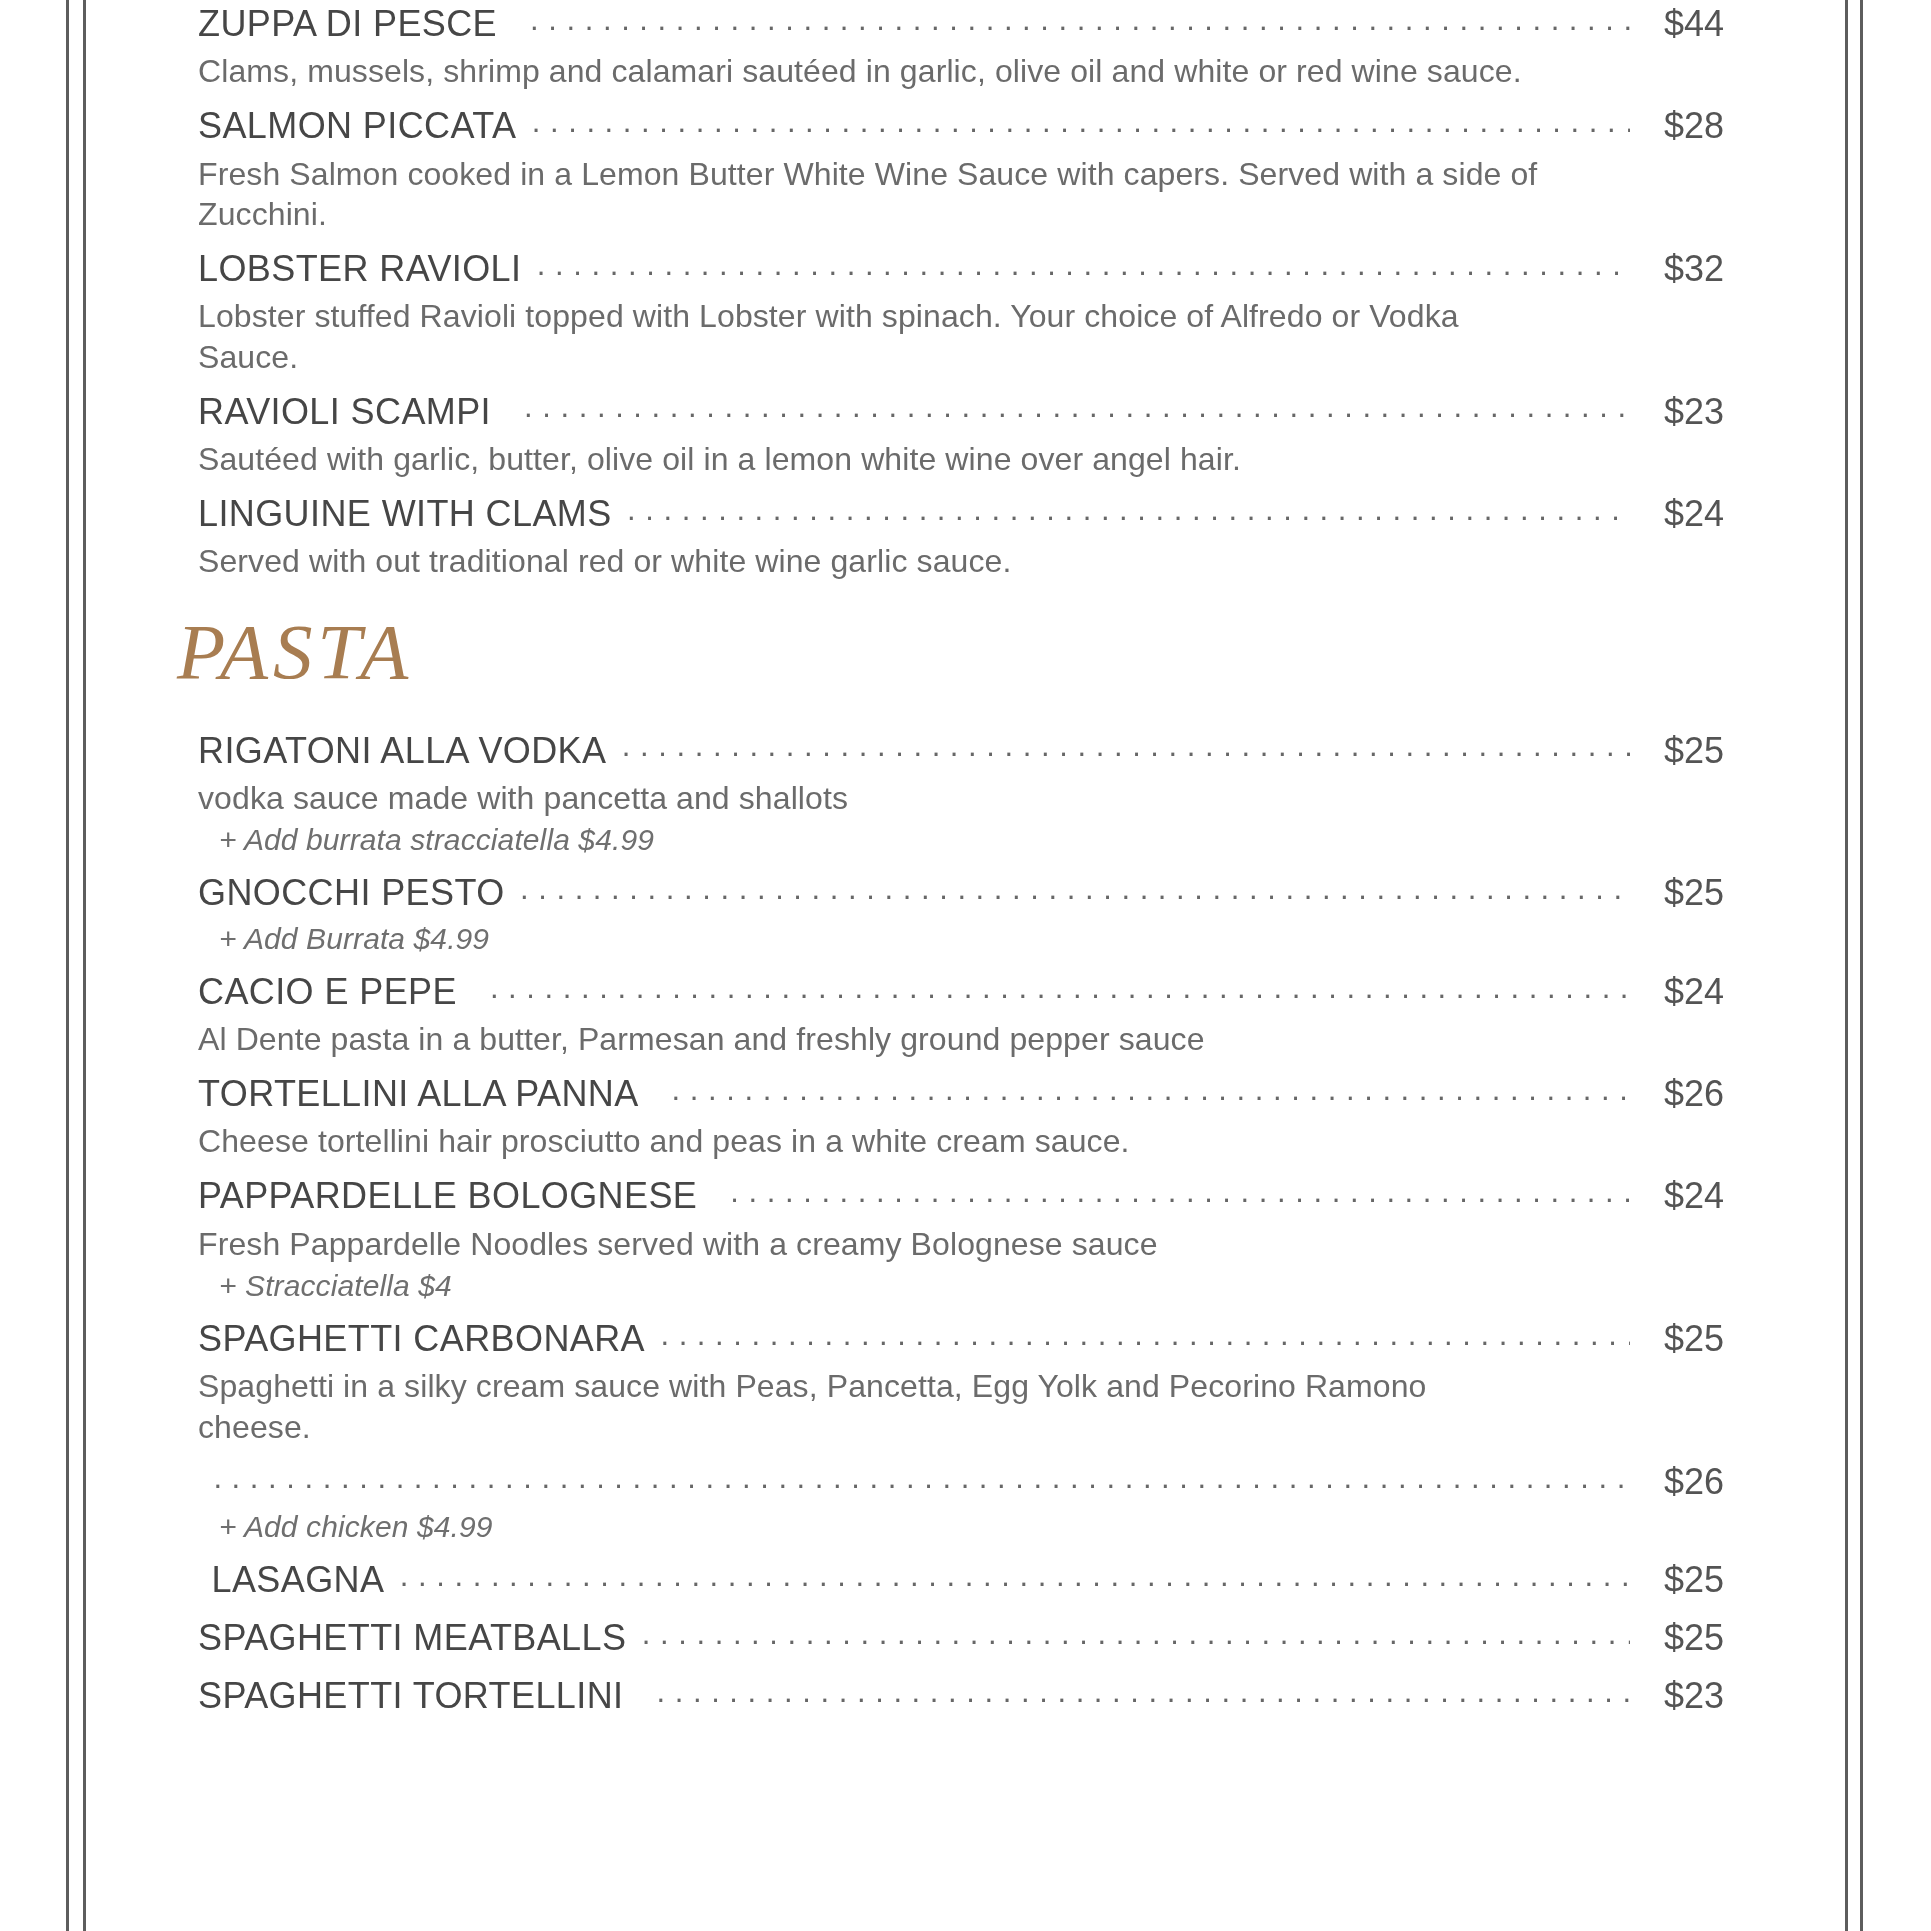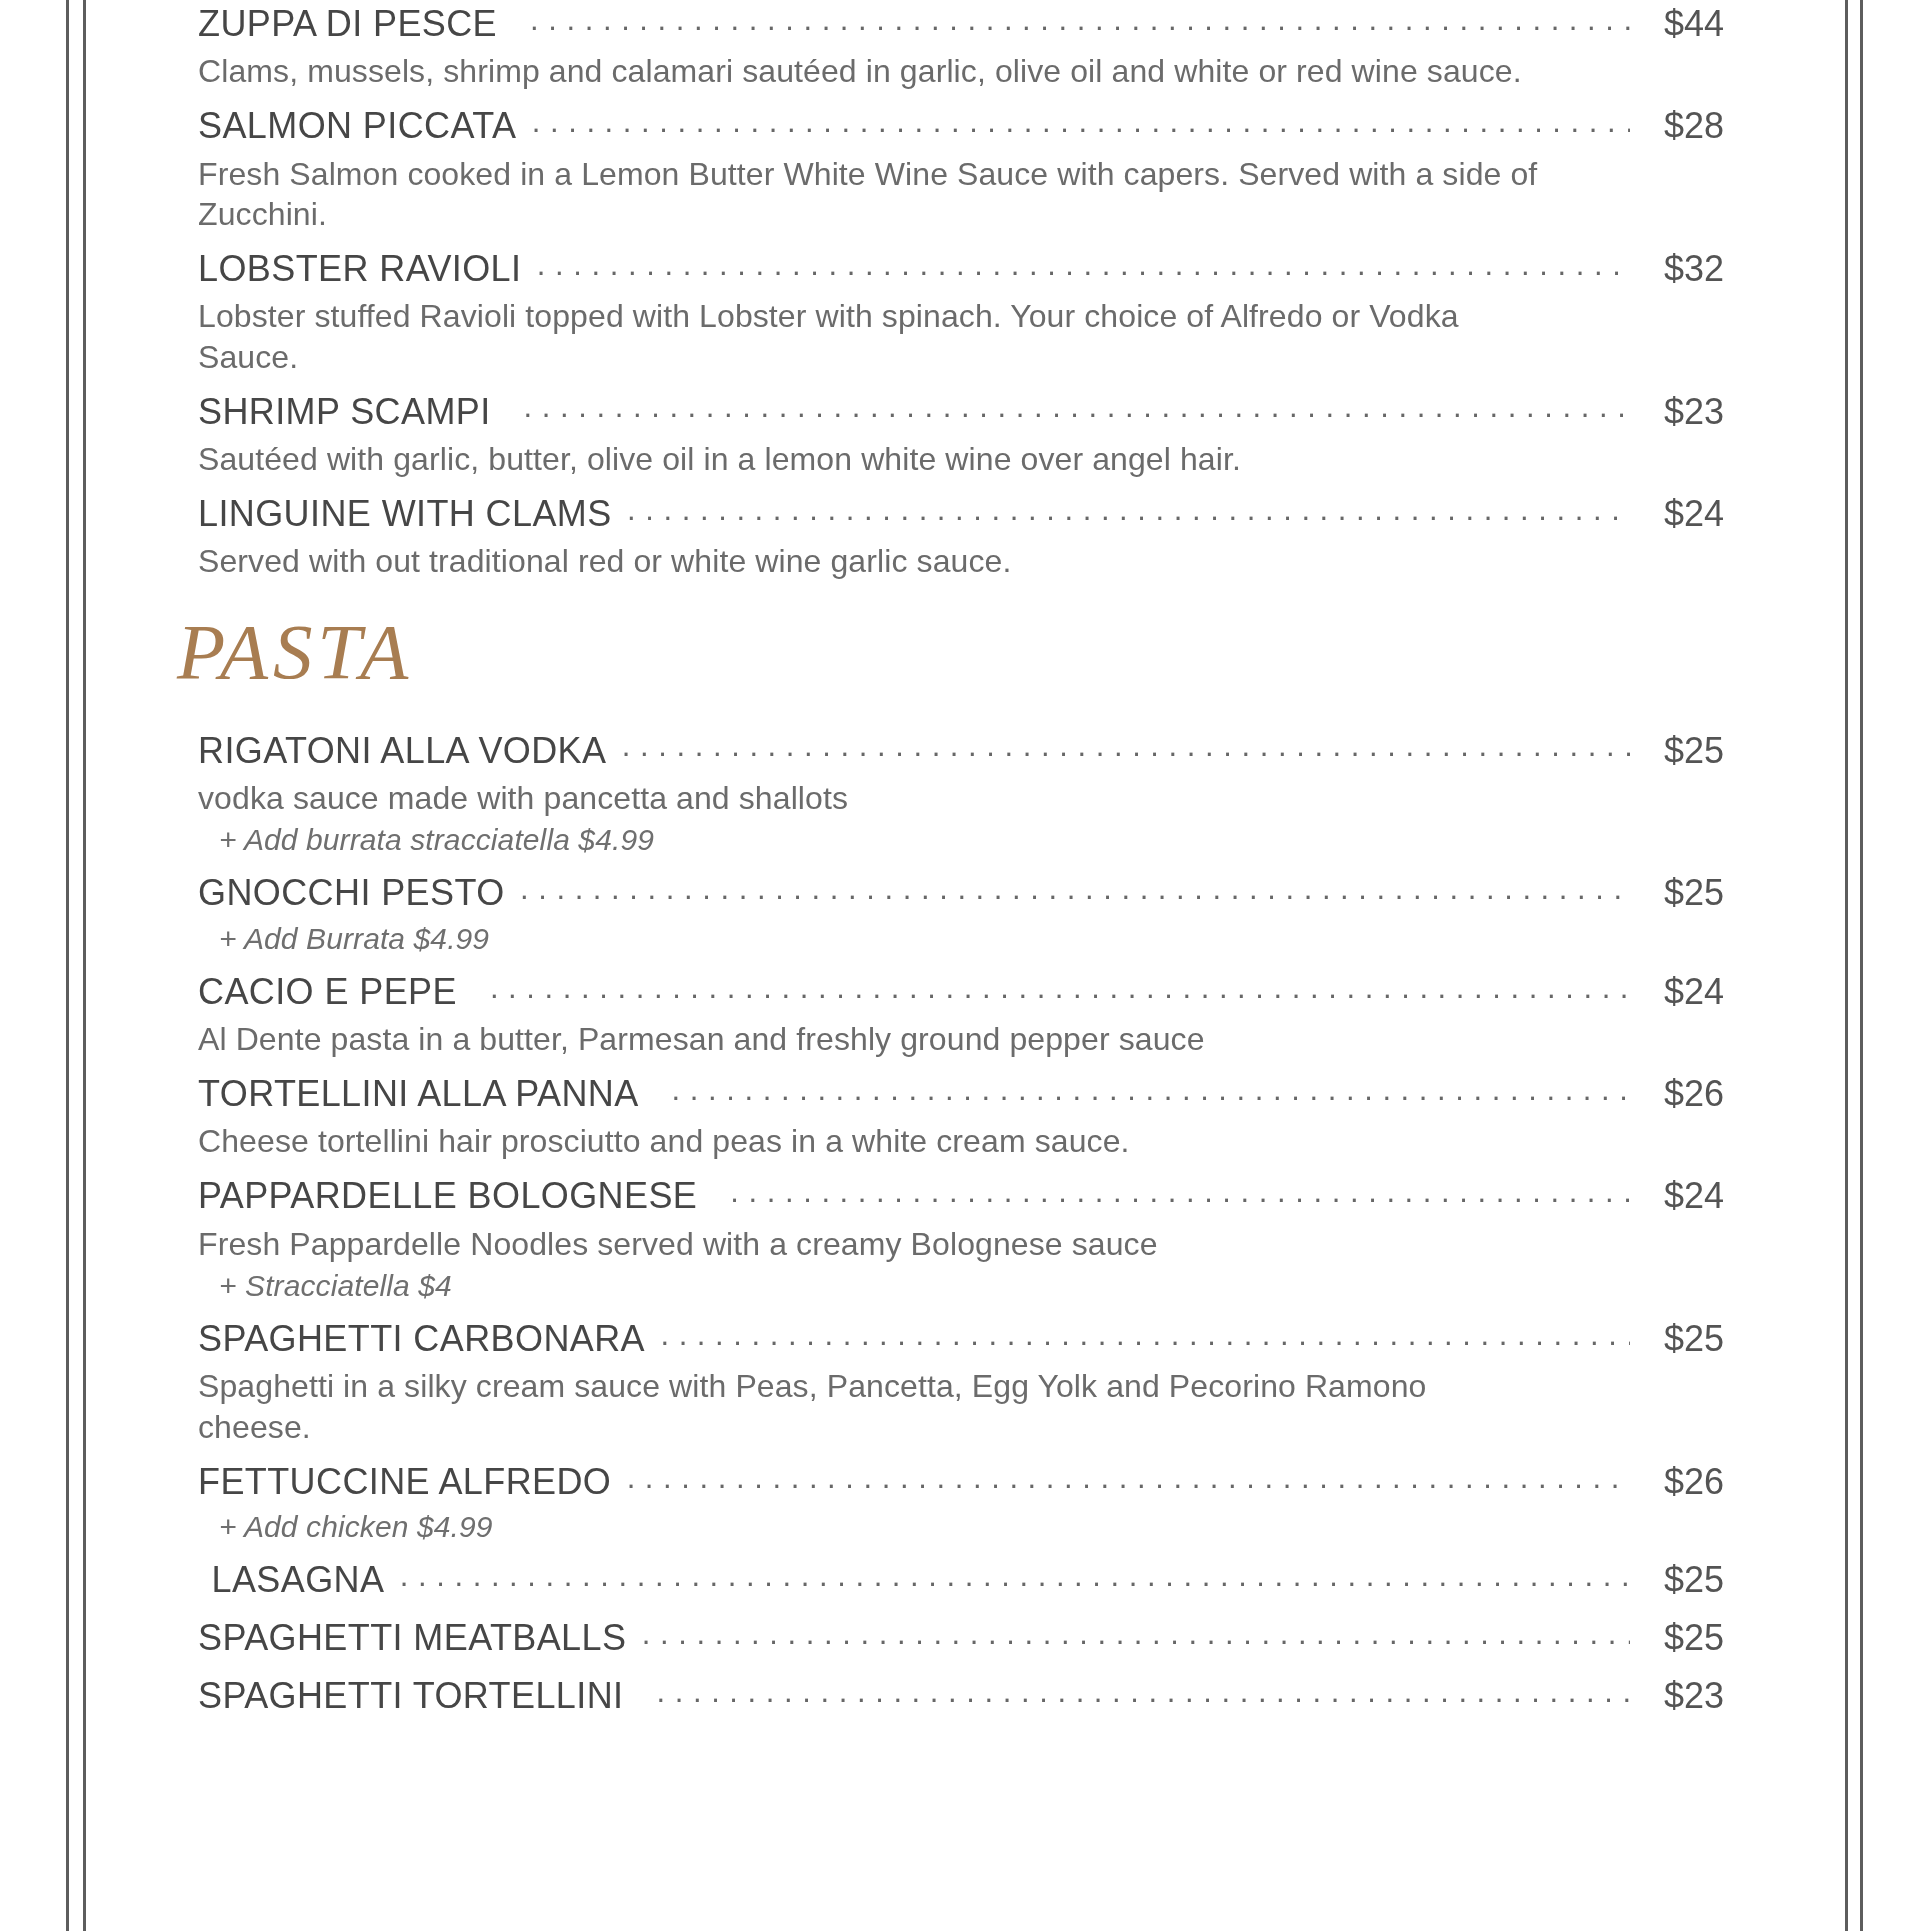--- a/index.html
+++ b/index.html
@@ -153,21 +153,21 @@
           <div class="item-head">
             <span class="item-name">LOBSTER RAVIOLI</span>
             <span class="item-gap"></span>
             <span class="leader"></span>
             <span class="item-price">$32</span>
           </div>
           <div class="item-desc">Lobster stuffed Ravioli topped with Lobster with spinach. Your choice of Alfredo or Vodka Sauce.</div>
         </div>
         <div class="item-block">
           <div class="item-head">
-            <span class="item-name">SHRIMP SCAMPI</span>
+            <span class="item-name">RAVIOLI SCAMPI</span>
             <span class="item-gap wide"></span>
             <span class="leader"></span>
             <span class="item-price">$23</span>
           </div>
           <div class="item-desc">Sautéed with garlic, butter, olive oil in a lemon white wine over angel hair.</div>
         </div>
         <div class="item-block">
           <div class="item-head">
             <span class="item-name">LINGUINE WITH CLAMS</span>
             <span class="item-gap"></span>
@@ -230,21 +230,20 @@
           <div class="item-head">
             <span class="item-name">SPAGHETTI CARBONARA</span>
             <span class="item-gap"></span>
             <span class="leader"></span>
             <span class="item-price">$25</span>
           </div>
           <div class="item-desc">Spaghetti in a silky cream sauce with Peas, Pancetta, Egg Yolk and Pecorino Ramono cheese.</div>
         </div>
         <div class="item-block">
           <div class="item-head">
-            <span class="item-name">FETTUCCINE ALFREDO</span>
             <span class="item-gap"></span>
             <span class="leader"></span>
             <span class="item-price">$26</span>
           </div>
           <div class="item-addon">+ Add chicken $4.99</div>
         </div>
         <div class="item-block">
           <div class="item-head">
             <span class="item-name indented">LASAGNA</span>
             <span class="item-gap"></span>

